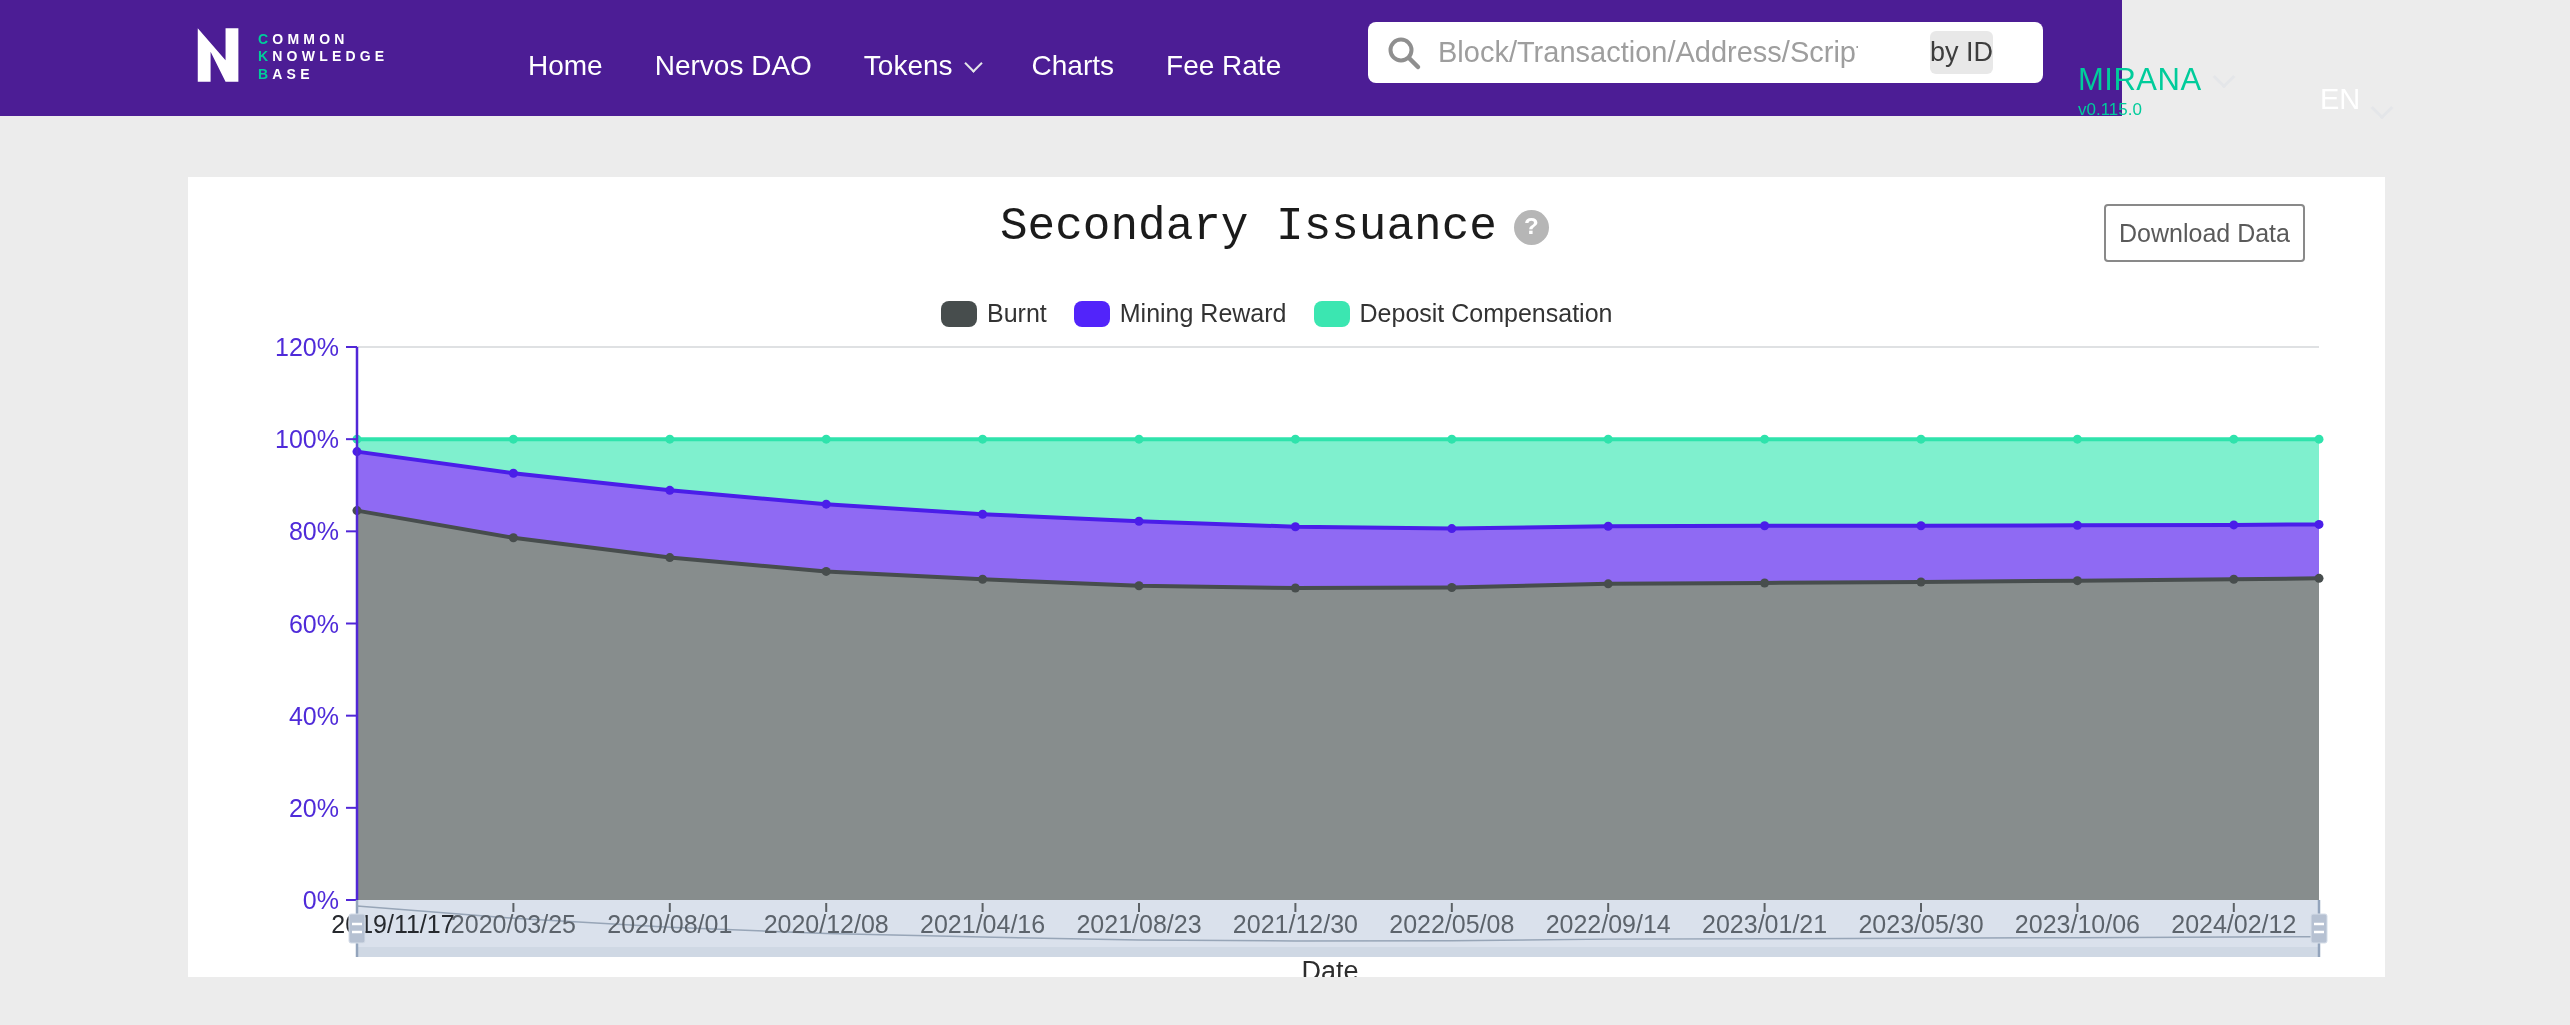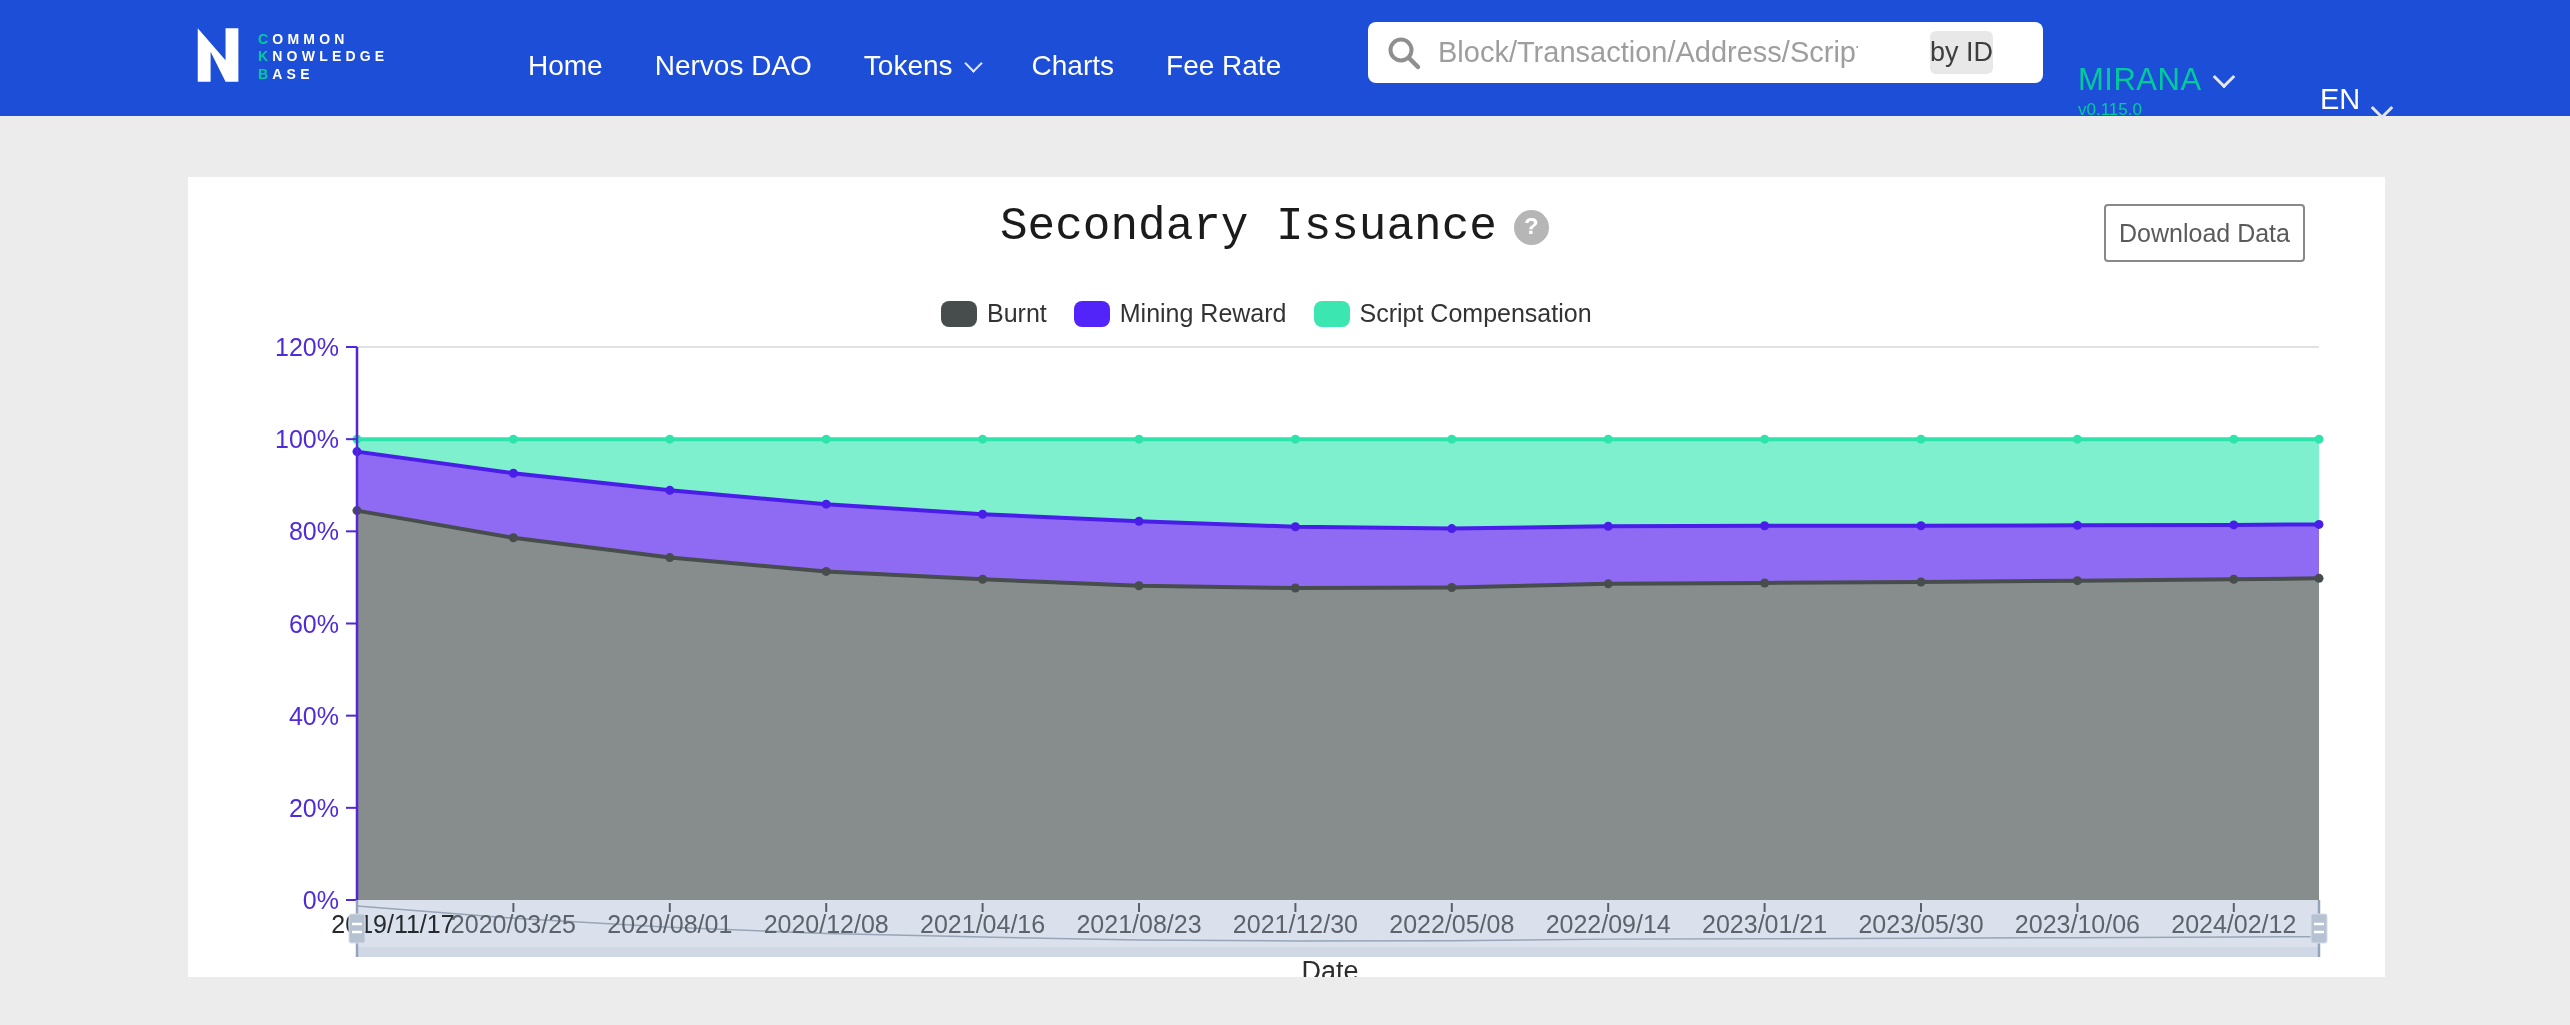--- a/index.html
+++ b/index.html
@@ -1,20 +1,20 @@
 <!DOCTYPE html>
 <html><head>
 <meta charset="utf-8">
 <style>
   html,body{margin:0;padding:0;}
   body{font-family:"Liberation Sans", sans-serif; background:#ececec;}
   #app{position:relative;width:2570px;height:1025px;background:#ececec;overflow:hidden;}
 
   
-  .header{position:absolute;left:0;top:0;width:2570px;height:116px;background:#1d4ed8;}
+  .header{position:absolute;left:0;top:0;width:2122px;height:116px;background:#4c1d95;}
   .logo{position:absolute;left:188px;top:24px;display:flex;align-items:center;cursor:pointer;}
   .logo-text{margin-left:12px;color:#fff;font-size:14px;font-weight:bold;letter-spacing:4.2px;line-height:17.5px;white-space:nowrap;}
   .logo-text .tl{color:#00CC9B;}
   .nav{position:absolute;left:528px;top:8px;height:116px;display:flex;align-items:center;gap:52px;justify-content:space-between;}
   .nav-item{color:#ffffff;font-size:28px;cursor:pointer;display:flex;align-items:center;white-space:nowrap;}
   .chev{display:inline-block;width:11px;height:11px;border-left:2.5px solid #e4e6e9;border-bottom:2.5px solid #e4e6e9;transform:rotate(-45deg);margin-left:14px;margin-top:-6px;}
   .chev.big{width:13px;height:13px;border-width:3px;}
   .search-box{position:absolute;left:1368px;top:22px;width:675px;height:61px;background:#fff;border-radius:8px;display:flex;align-items:center;}
   .search-box svg{margin-left:18px;flex:0 0 auto;}
   .search-input{border:none;outline:none;font-size:29px;color:#333;margin-left:14px;width:420px;font-family:"Liberation Sans",sans-serif;background:transparent;}
@@ -114,21 +114,21 @@
       <div class="legend-item">
         <span class="legend-swatch" style="background: rgb(71, 77, 77);"></span>
         <span class="legend-label">Burnt</span>
       </div>
       <div class="legend-item">
         <span class="legend-swatch" style="background: rgb(82, 36, 250);"></span>
         <span class="legend-label">Mining Reward</span>
       </div>
       <div class="legend-item">
         <span class="legend-swatch" style="background: rgb(59, 230, 177);"></span>
-        <span class="legend-label">Script Compensation</span>
+        <span class="legend-label">Deposit Compensation</span>
       </div>
     </div>
 
     <div class="chart-wrap">
       <svg width="2197" height="810" viewBox="0 0 2197 810">
         <g id="gGrid">
             <line x1="169" y1="630.8333333333334" x2="2131" y2="630.8333333333334" stroke="#d5d7da" stroke-width="1.5"></line>
             <line x1="169" y1="538.6666666666666" x2="2131" y2="538.6666666666666" stroke="#d5d7da" stroke-width="1.5"></line>
             <line x1="169" y1="446.5" x2="2131" y2="446.5" stroke="#d5d7da" stroke-width="1.5"></line>
             <line x1="169" y1="354.3333333333333" x2="2131" y2="354.3333333333333" stroke="#d5d7da" stroke-width="1.5"></line>

